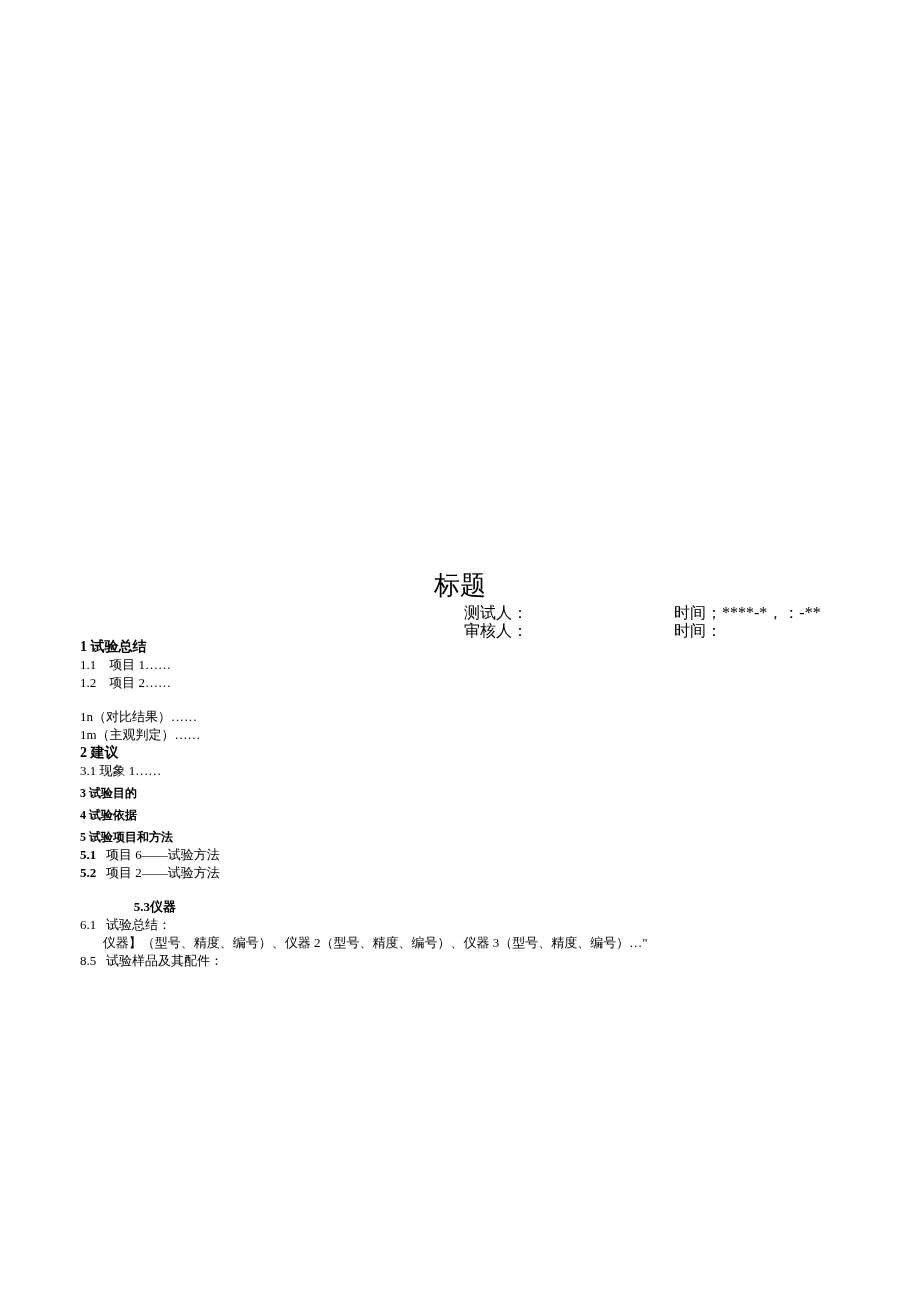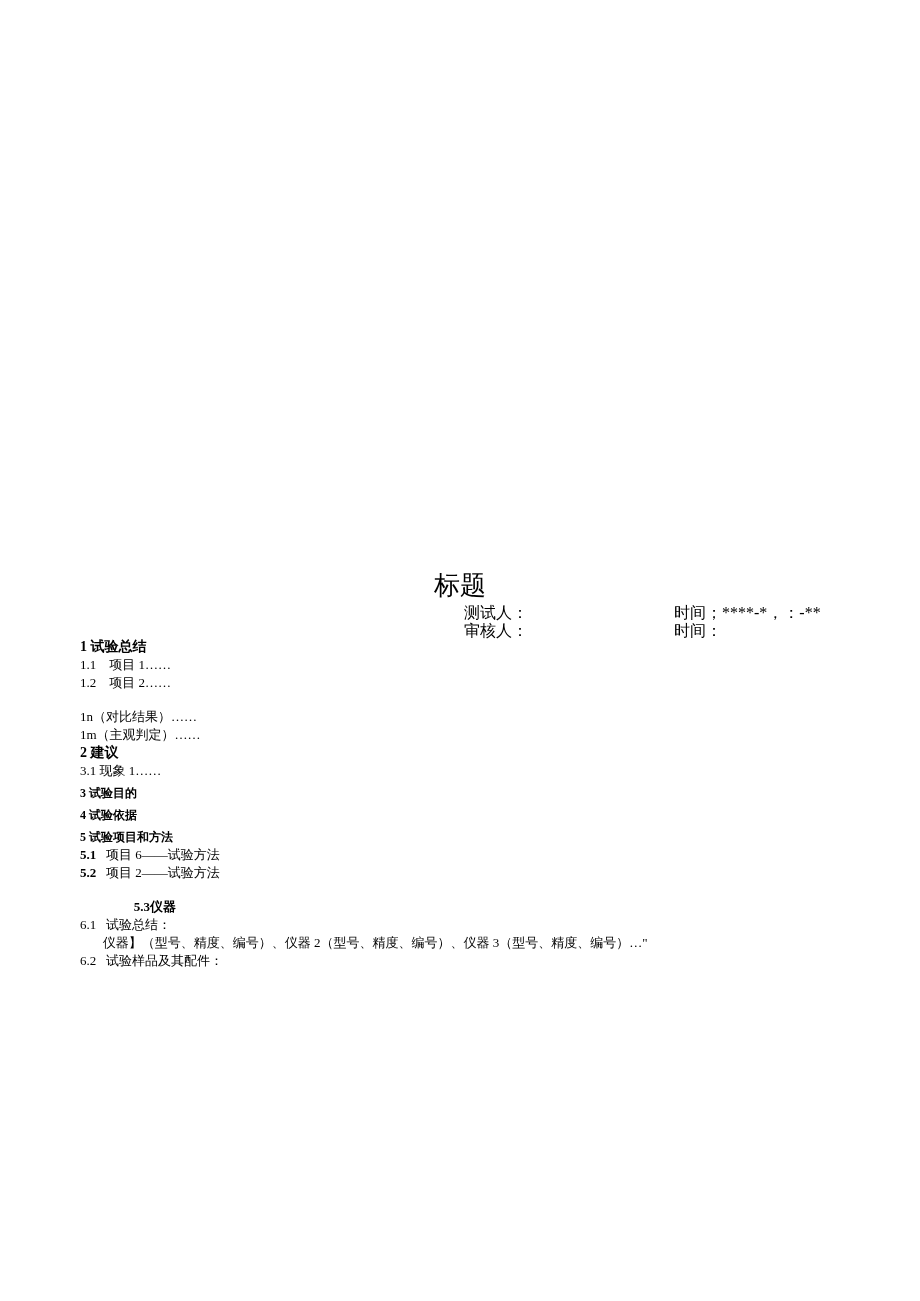--- a/index.html
+++ b/index.html
@@ -108,17 +108,17 @@
 
     <div class="h-sec">5 试验项目和方法</div>
     <div class="row"><span class="bold-inline">5.1</span><span>   项目 6——试验方法</span></div>
     <div class="row"><span class="bold-inline">5.2</span><span>   项目 2——试验方法</span></div>
 
     <div class="gap-med"></div>
     <div class="row"><span class="bold-inline sec53-label">5.3</span><span class="bold-inline">仪器</span></div>
 
     <div class="row"><span>6.1</span><span>   试验总结：</span></div>
     <div class="row">       仪器】（型号、精度、编号）、仪器 2（型号、精度、编号）、仪器 3（型号、精度、编号）…"</div>
-    <div class="row"><span>6.2</span><span>   试验样品及其配件：</span></div>
+    <div class="row"><span>8.5</span><span>   试验样品及其配件：</span></div>
 
   </div>
 
 </div>
 
 </body></html>

